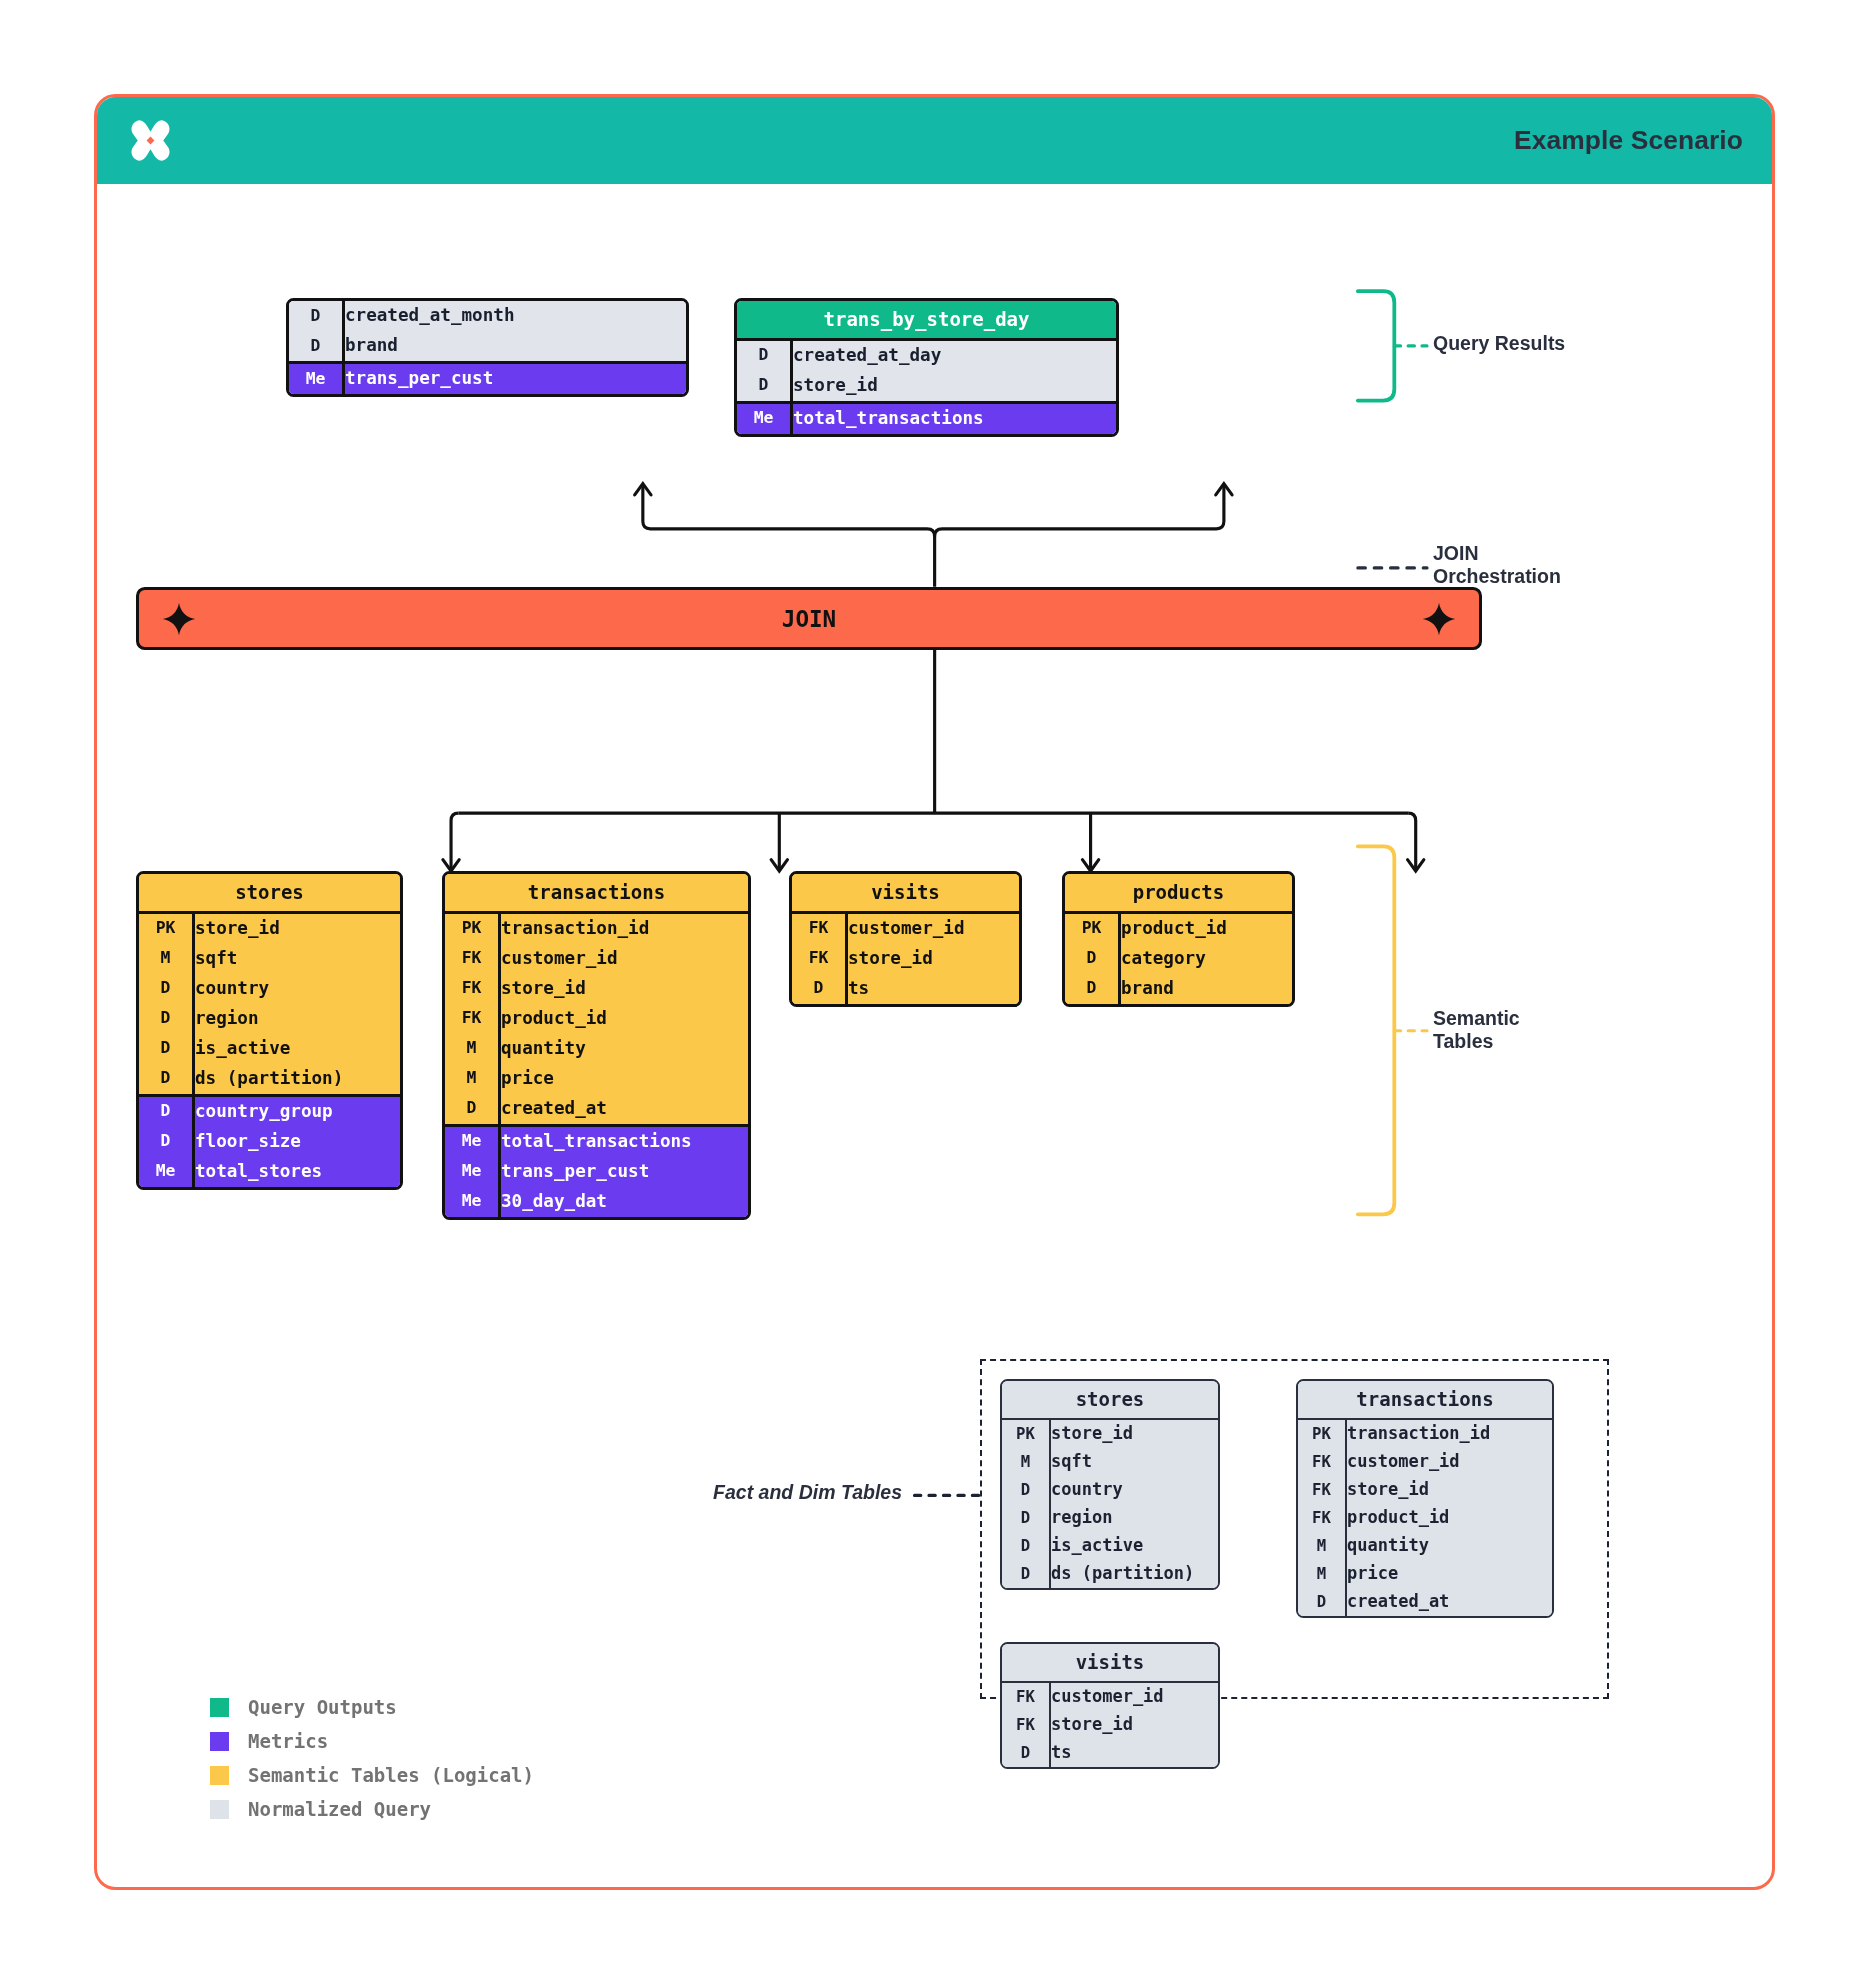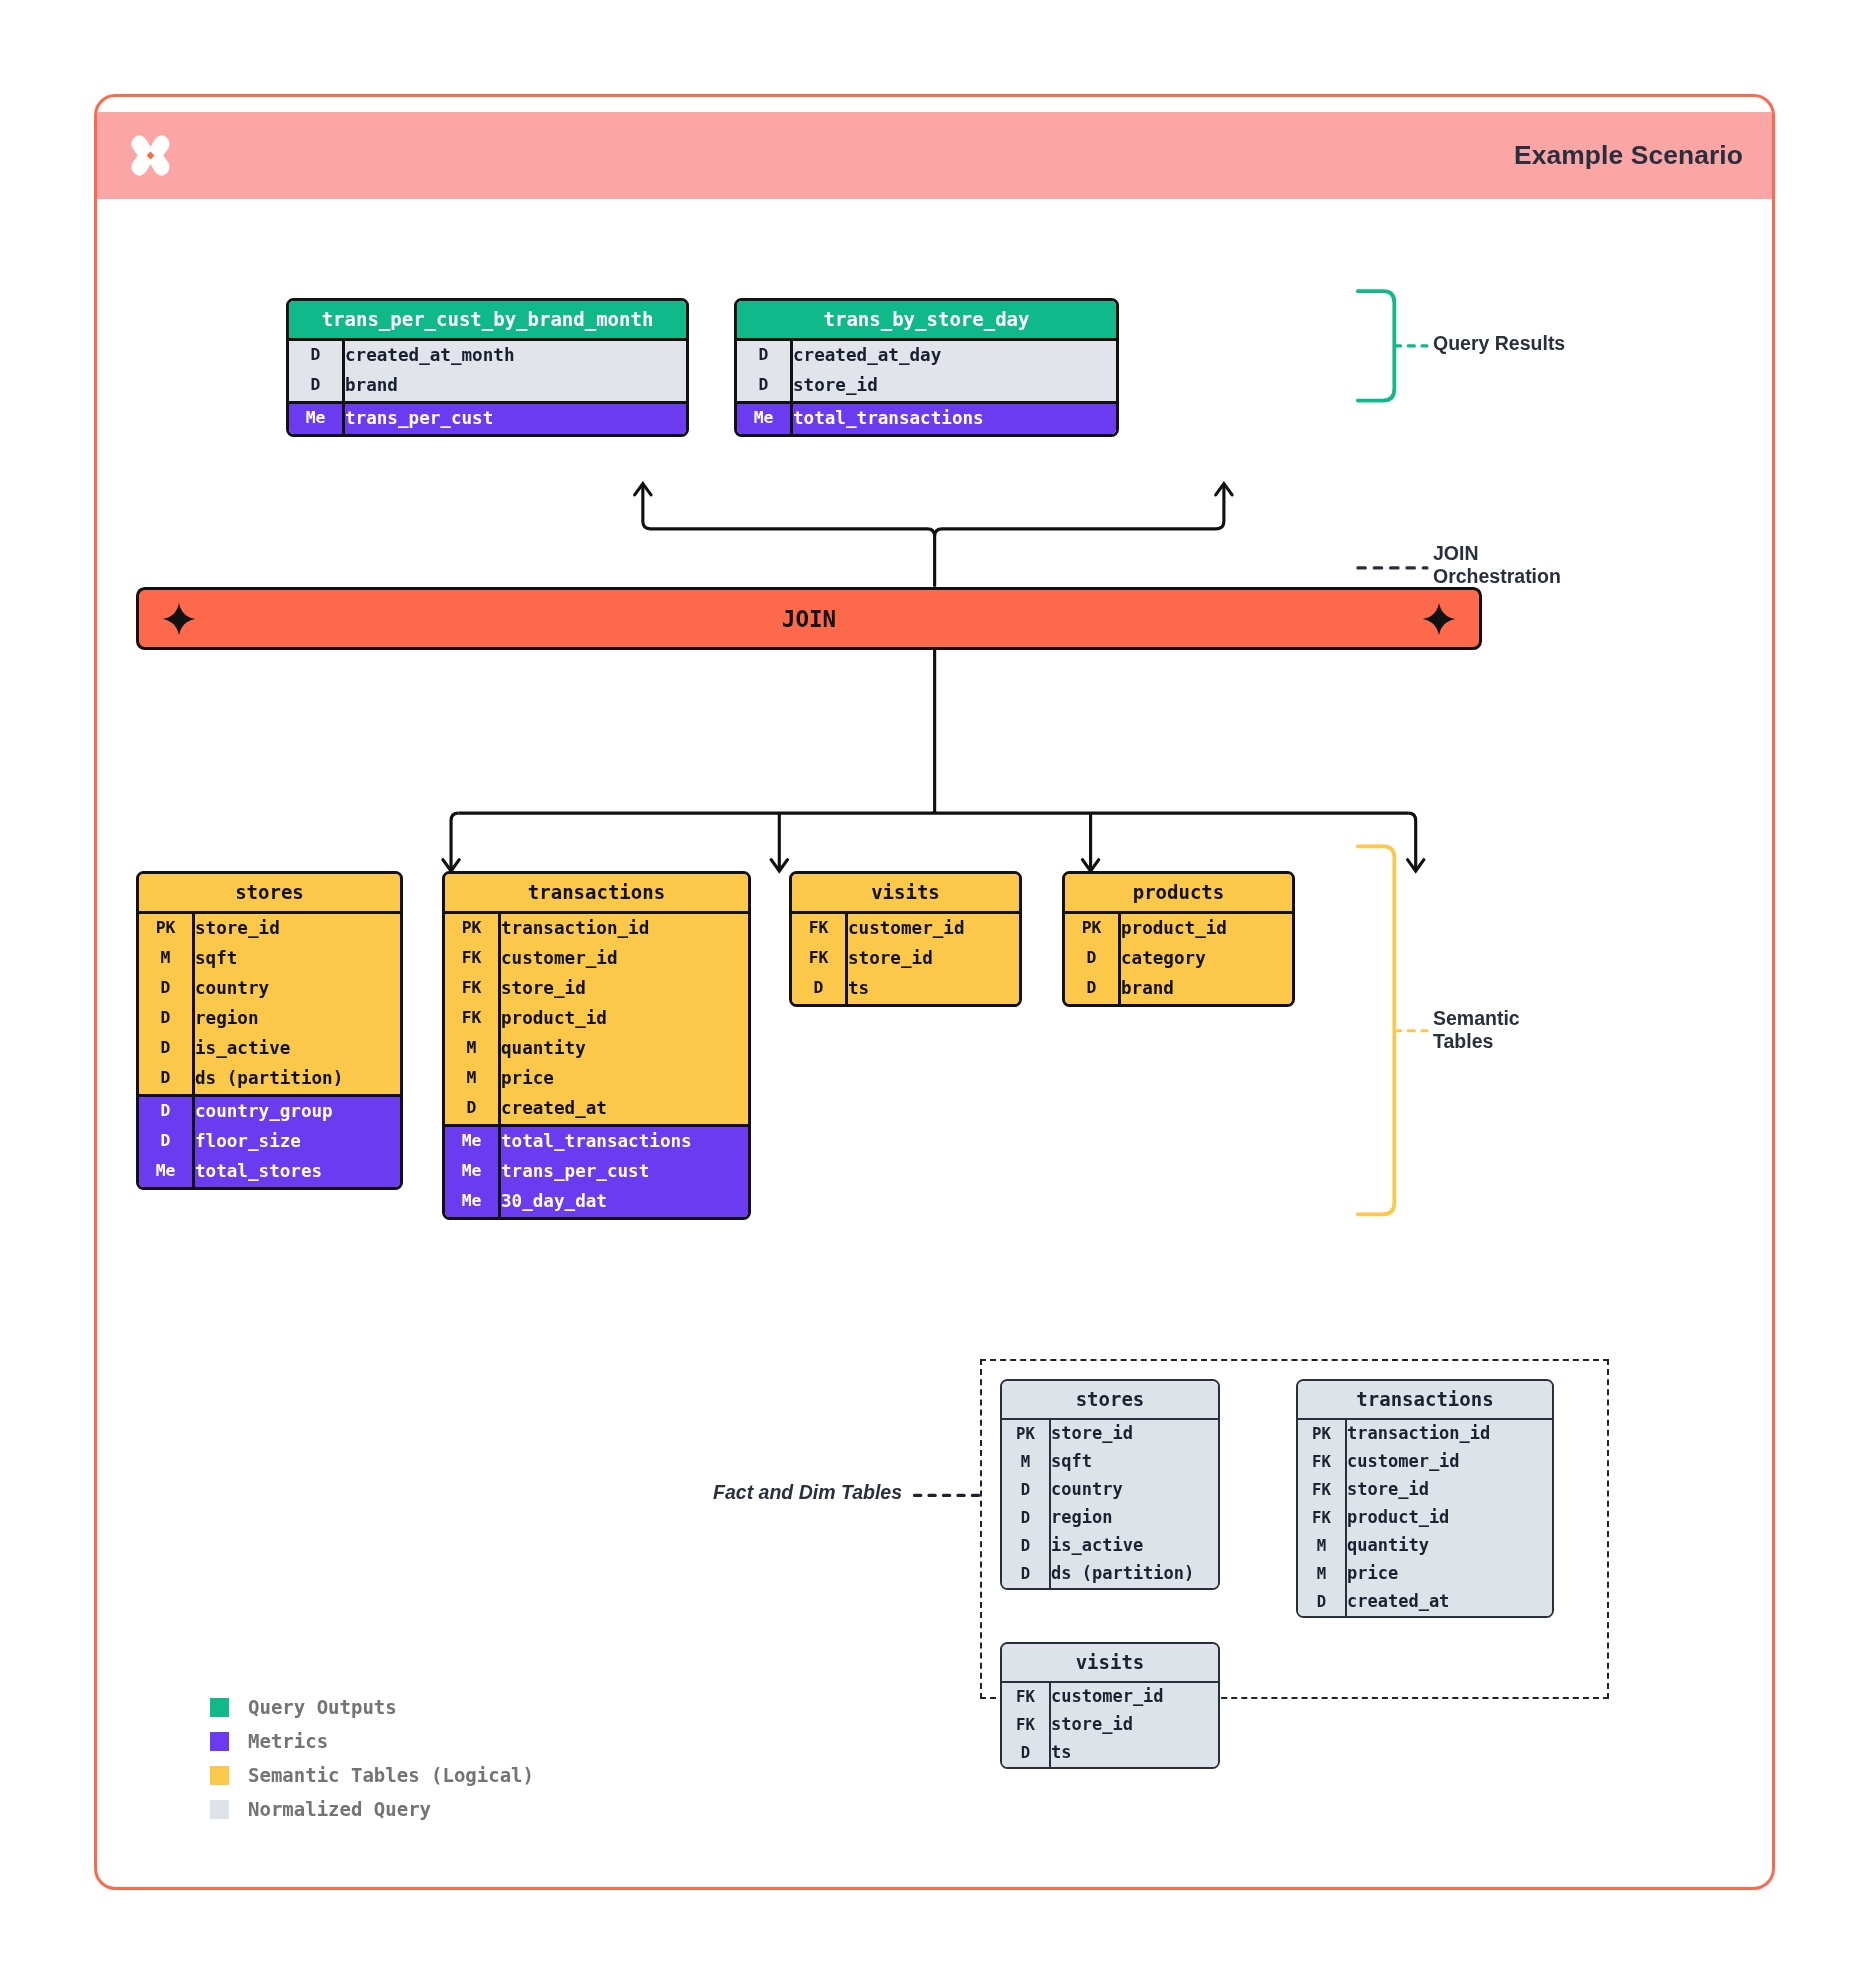--- a/index.html
+++ b/index.html
@@ -7,21 +7,21 @@
     width:1868px;height:1985px;position:relative;
     font-family:"Liberation Sans",sans-serif;
     -webkit-font-smoothing:antialiased;
   }
   .card{
     position:absolute;left:94px;top:94px;width:1681px;height:1796px;
     border:3.1px solid #FC6A4B;border-radius:21.4px;background:#fff;box-sizing:border-box;
     overflow:hidden;
   }
   .card-header{
-    position:absolute;left:0;top:15px;width:100%;height:87px;background:#fca5a5;
+    position:absolute;left:0;top:0;width:100%;height:87px;background:#14b8a6;
     display:flex;align-items:center;justify-content:space-between;
     padding:0 29px 0 29px;box-sizing:border-box;
   }
   .logo{width:49px;height:49px;display:block;}
   .header-title{
     color:#2A2F3E;font-size:26.4px;font-weight:bold;letter-spacing:0.1px;
     font-family:"Liberation Sans",sans-serif;
   }
   .canvas{position:absolute;left:0;top:87px;width:100%;height:1706px;}
   svg.wires{position:absolute;left:0;top:0;width:1674px;height:1706px;pointer-events:none;}
@@ -148,21 +148,20 @@
 
       <path d="M2005 610 L2115 610" fill="none" stroke="#2A2F3E" stroke-width="5" stroke-dasharray="12 14" stroke-linecap="round"></path>
 
       <path d="M2005 1053 L2045 1053 Q2063 1053 2063 1071 L2063 1620 Q2063 1638 2045 1638 L2005 1638" fill="none" stroke="#FBC84A" stroke-width="6" stroke-linecap="round"></path>
       <path d="M2063 1346 L2115 1346" fill="none" stroke="#FBC84A" stroke-width="5" stroke-dasharray="10 12" stroke-linecap="round"></path>
 
       <path d="M1300 2085 L1404 2085" fill="none" stroke="#1C2231" stroke-width="5" stroke-dasharray="10 13" stroke-linecap="round"></path>
     </svg>
 
     <div class="tbl green" style="left:189px;top:114px;width:403px;">
-      <div class="t-title">trans_per_cust_by_brand_month</div>
       <div class="t-sec sec-dim">
         <div class="t-row">
           <span class="k">D</span>
           <span class="col-div"></span>
           <span class="v">created_at_month</span>
         </div>
         <div class="t-row">
           <span class="k">D</span>
           <span class="col-div"></span>
           <span class="v">brand</span>

